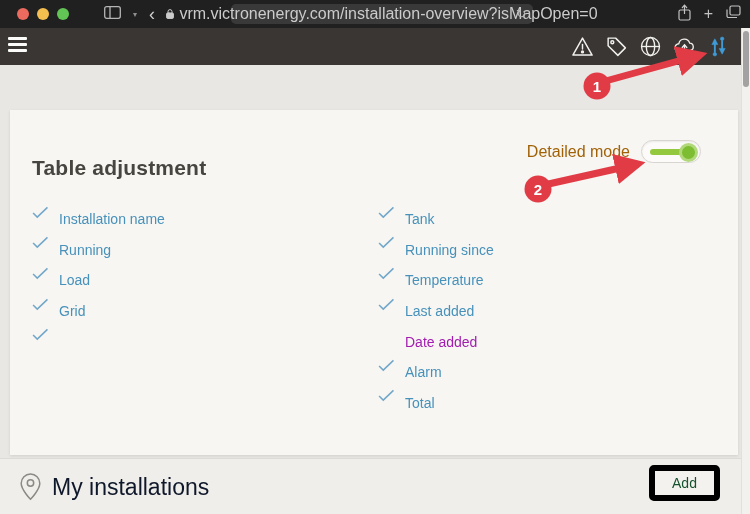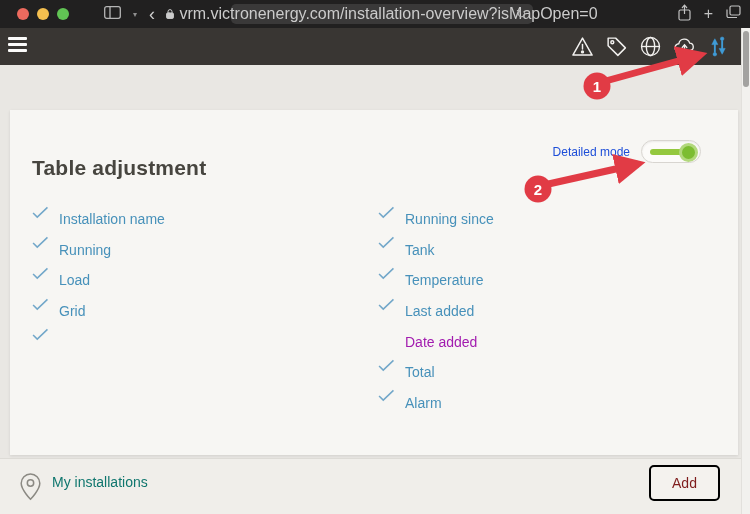--- a/index.html
+++ b/index.html
@@ -35,41 +35,41 @@
   
   .scroll-track { position:absolute; top:28px; right:0; width:9px; height:486px; background:#f2f1ee; border-left:1px solid #e2e0dc; z-index:6; }
   .scroll-thumb { position:absolute; top:3px; left:1px; width:6px; height:56px; background:#a3a2a0; border-radius:4px; }
 
   
   .panel { position:absolute; left:10px; top:110px; width:728px; height:345px;
            background:#f7f6f3; box-shadow:0 1px 3px rgba(0,0,0,.10); }
   .panel-title { position:absolute; left:22px; top:46px; font-size:21px; color:#47453f; letter-spacing:.2px;font-weight:bold; }
 
   .detail-row { position:absolute; top:30px; right:37px; display:flex; align-items:center; gap:11px; }
-  .detail-label { font-size:12px; color:#1d4ed8; }
+  .detail-label { font-size:16px; color:#a16207; }
   .toggle { position:relative; width:60px; height:23px; background:#fcfbf9; border:1px solid #d8d5d0;
             border-radius:12px; box-shadow:inset 0 1px 2px rgba(0,0,0,.07); cursor:pointer; }
   .toggle-track { position:absolute; left:8px; right:13px; top:8px; height:6px; background:#94c83e; border-radius:3px; }
   .toggle-knob { position:absolute; right:2px; top:1.5px; width:19px; height:19px; border-radius:50%;
                  background:#7cbd31; border:3px solid #b2d87c; }
 
   .col { position:absolute; top:87px; }
   .col.left { left:22px; } .col.right { left:368px; }
   .row { display:flex; align-items:center; height:30.6px; gap:10px; }
   .check { width:17px; height:13px; flex:0 0 17px; }
   .row .label { font-size:14px; color:#4791ba;margin-top:14px; }
   .row.unchecked .check { visibility:hidden; }
   .row.unchecked .label { color:#a21caf; }
 
   
   .footer { position:absolute; left:0; top:458px; width:741px; height:56px; background:#f0eeea; border-top:1px solid #dddbd6; }
-  .footer-title { position:absolute; left:52px; top:15px; font-size:14px; color:#0f766e; }
+  .footer-title { position:absolute; left:52px; top:15px; font-size:23px; color:#0f172a; }
   .pin-wrap { position:absolute; left:18px; top:13px; }
-  .add-btn { position:absolute; right:21px; top:6px; width:71px; height:36px; border:2px solid #000000; border-radius:5px;
-             background:#f4f2ee; font-size:14px; color:#7f1d1d; display:flex; align-items:center; justify-content:center; cursor:pointer; }
+  .add-btn { position:absolute; right:21px; top:6px; width:71px; height:36px; border:6px solid #000000; border-radius:5px;
+             background:#f4f2ee; font-size:14px; color:#14532d; display:flex; align-items:center; justify-content:center; cursor:pointer; }
 
   
   .annot { position:absolute; inset:0; width:750px; height:514px; pointer-events:none; z-index:20; }
   .badge-num { font:bold 15px "Liberation Sans",sans-serif; fill:#fff; }
 </style>
 </head>
 <body>
 
 <div class="chrome">
   <div class="traffic">
@@ -208,57 +208,57 @@
           <polyline points="1,7.5 5.5,12 16.5,1.5"></polyline>
         </svg>
     </div>
   </div>
 
   <div class="col right">
     <div class="row">
       <svg class="check" viewBox="0 0 18 14" fill="none" stroke="#72a7c9" stroke-width="1.6">
           <polyline points="1,7.5 5.5,12 16.5,1.5"></polyline>
         </svg>
+      <span class="label">Tank</span>
+    </div>
+    <div class="row">
+      <svg class="check" viewBox="0 0 18 14" fill="none" stroke="#72a7c9" stroke-width="1.6">
+          <polyline points="1,7.5 5.5,12 16.5,1.5"></polyline>
+        </svg>
       <span class="label">Running since</span>
     </div>
     <div class="row">
       <svg class="check" viewBox="0 0 18 14" fill="none" stroke="#72a7c9" stroke-width="1.6">
           <polyline points="1,7.5 5.5,12 16.5,1.5"></polyline>
         </svg>
-      <span class="label">Tank</span>
-    </div>
-    <div class="row">
-      <svg class="check" viewBox="0 0 18 14" fill="none" stroke="#72a7c9" stroke-width="1.6">
-          <polyline points="1,7.5 5.5,12 16.5,1.5"></polyline>
-        </svg>
       <span class="label">Temperature</span>
     </div>
     <div class="row">
       <svg class="check" viewBox="0 0 18 14" fill="none" stroke="#72a7c9" stroke-width="1.6">
           <polyline points="1,7.5 5.5,12 16.5,1.5"></polyline>
         </svg>
       <span class="label">Last added</span>
     </div>
     <div class="row unchecked">
       <svg class="check" viewBox="0 0 18 14" fill="none" stroke="#72a7c9" stroke-width="1.6">
           <polyline points="1,7.5 5.5,12 16.5,1.5"></polyline>
         </svg>
       <span class="label">Date added</span>
     </div>
     <div class="row">
       <svg class="check" viewBox="0 0 18 14" fill="none" stroke="#72a7c9" stroke-width="1.6">
           <polyline points="1,7.5 5.5,12 16.5,1.5"></polyline>
         </svg>
+      <span class="label">Alarm</span>
+    </div>
+    <div class="row">
+      <svg class="check" viewBox="0 0 18 14" fill="none" stroke="#72a7c9" stroke-width="1.6">
+          <polyline points="1,7.5 5.5,12 16.5,1.5"></polyline>
+        </svg>
       <span class="label">Total</span>
-    </div>
-    <div class="row">
-      <svg class="check" viewBox="0 0 18 14" fill="none" stroke="#72a7c9" stroke-width="1.6">
-          <polyline points="1,7.5 5.5,12 16.5,1.5"></polyline>
-        </svg>
-      <span class="label">Alarm</span>
     </div>
   </div>
 </div>
 
 <div class="footer">
   <span class="pin-wrap">
     <svg width="25" height="30" viewBox="0 0 25 30" fill="none" stroke="#8b8983" stroke-width="1.5">
       <path d="M12.5 2 a9.3 9.3 0 0 1 9.3 9.3 c0 6.5 -9.3 16 -9.3 16 s-9.3 -9.5 -9.3 -16 A9.3 9.3 0 0 1 12.5 2 Z"></path>
       <circle cx="12.5" cy="11" r="3.2"></circle>
     </svg>

